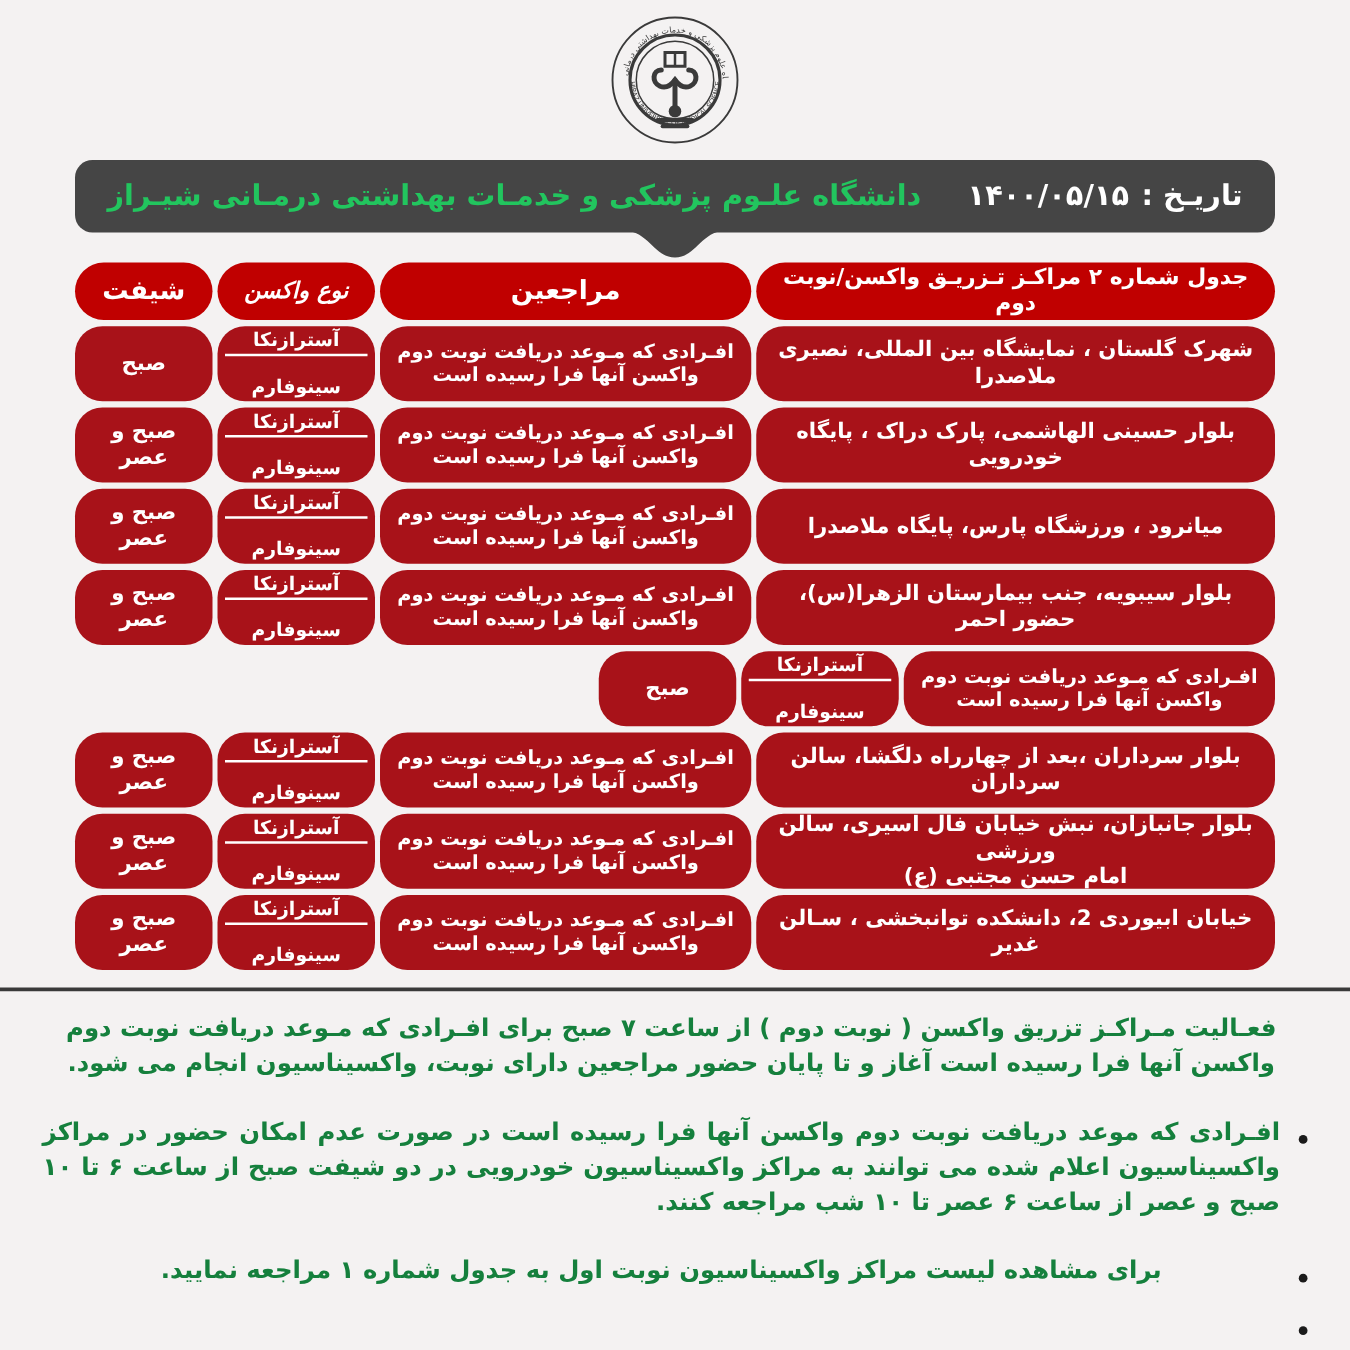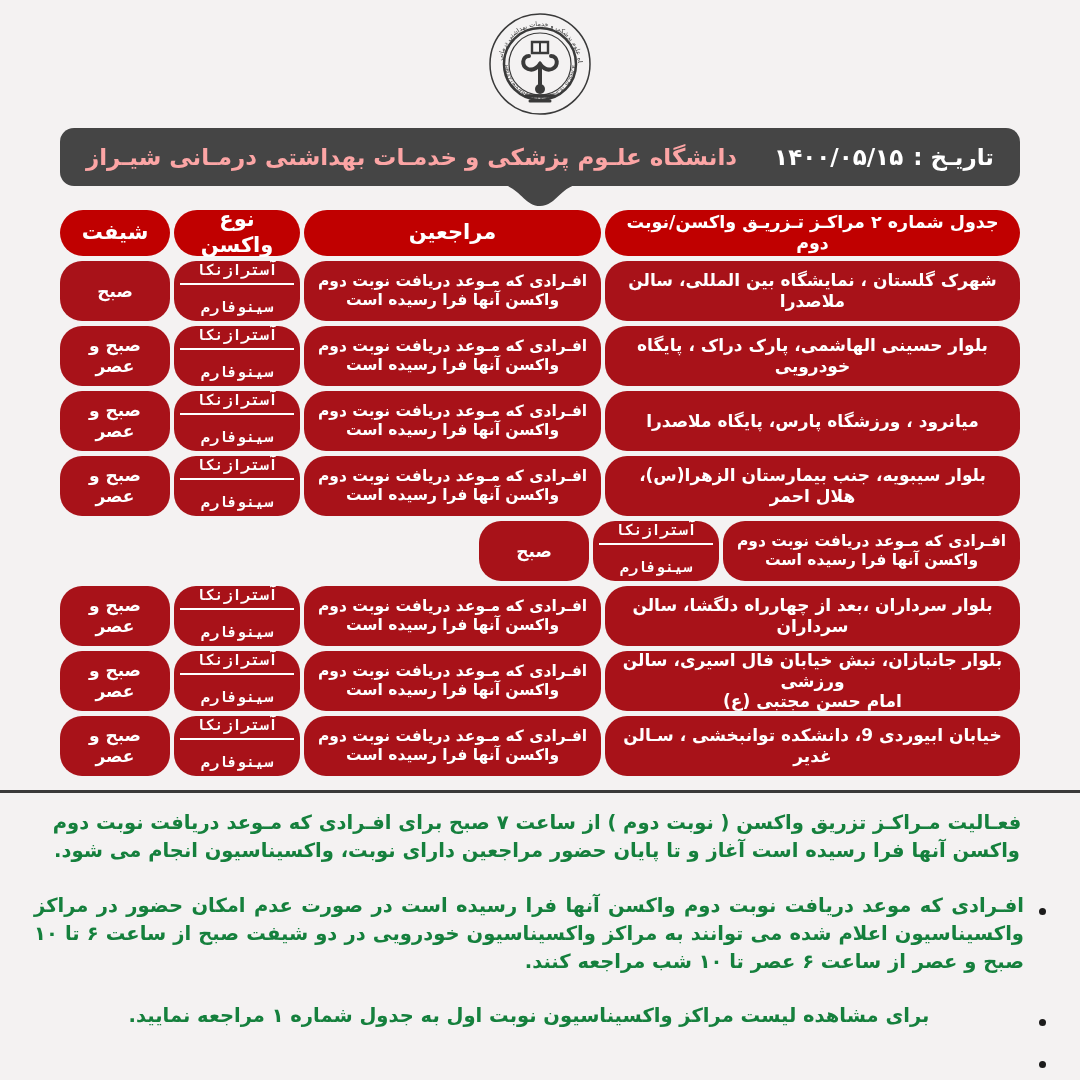--- a/index.html
+++ b/index.html
@@ -38,21 +38,21 @@
     height: 58px;
     background: #454545;
     border-radius: 14px;
     display: flex;
     align-items: center;
     justify-content: space-between;
     padding: 0 26px;
     box-sizing: border-box;
   }
   .header-title {
-    color: #fca5a5;
+    color: #22c55e;
     font-size: 23px;
     font-weight: bold;
     letter-spacing: -0.3px;
     white-space: nowrap;
   }
   .header-date {
     color: #ffffff;
     font-size: 23px;
     font-weight: bold;
     white-space: nowrap;
@@ -104,37 +104,36 @@
   
   .row-head .cell {
     background: #c00000;
     border-radius: 26px;
     font-size: 19px;
     height: 46px;
     padding: 0 10px;
   }
   .row-head .col-center  { font-size: 17.5px; text-align: center; }
   .row-head .col-visitor { font-size: 21px; }
-  .row-head .col-vaccine { font-size: 21px; }
+  .row-head .col-vaccine { font-size: 18px; font-style: italic; }
   .row-head .col-shift   { font-size: 21px; text-align: right; }
 
   
   .row-body { height: 60px; }
   .row-body .cell { height: 100%; padding: 0 12px; }
   .row-body .col-center  { font-size: 17px; }
   .row-body .col-visitor { font-size: 15.5px; }
   .row-body .col-shift   { font-size: 17px; text-align: center; }
 
   
   .vaccine-cell {
     flex-direction: column;
     justify-content: center;
     gap: 14px;
     padding: 3px 6px !important;
-    font-family: Liberation Mono, monospace;
   }
   .vaccine-line {
     font-size: 15px;
     font-weight: bold;
     line-height: 1.25;
     width: 100%;
     text-align: center;
     white-space: nowrap;
   }
   .vaccine-line.top {
@@ -242,21 +241,21 @@
 
   <div class="row row-head">
     <div class="cell col-center">جدول شماره ۲  مراکـز تـزریـق واکسن/نوبت دوم</div>
     <div class="cell col-visitor">مراجعین</div>
     <div class="cell col-vaccine">نوع واکسن</div>
     <div class="cell col-shift">شیفت</div>
   </div>
 
   <div id="table-body">
       <div class="row row-body">
-        <div class="cell col-center">شهرک گلستان ، نمایشگاه بین المللی، سالن ملاصدرا</div>
+        <div class="cell col-center">شهرک گلستان ، نمایشگاه بین المللی، نصیری ملاصدرا</div>
         <div class="cell col-visitor">افـرادی که مـوعد دریافت نوبت دوم<br>واکسن آنها فرا رسیده است</div>
         <div class="cell col-vaccine vaccine-cell">
           <div class="vaccine-line top">آسترازنکا</div>
           <div class="vaccine-line bottom">سینوفارم</div>
         </div>
         <div class="cell col-shift">صبح</div>
       </div>
       <div class="row row-body">
         <div class="cell col-center">بلوار حسینی الهاشمی، پارک دراک ، پایگاه خودرویی</div>
         <div class="cell col-visitor">افـرادی که مـوعد دریافت نوبت دوم<br>واکسن آنها فرا رسیده است</div>
@@ -269,21 +268,21 @@
       <div class="row row-body">
         <div class="cell col-center">میانرود ، ورزشگاه پارس، پایگاه ملاصدرا</div>
         <div class="cell col-visitor">افـرادی که مـوعد دریافت نوبت دوم<br>واکسن آنها فرا رسیده است</div>
         <div class="cell col-vaccine vaccine-cell">
           <div class="vaccine-line top">آسترازنکا</div>
           <div class="vaccine-line bottom">سینوفارم</div>
         </div>
         <div class="cell col-shift">صبح و عصر</div>
       </div>
       <div class="row row-body">
-        <div class="cell col-center">بلوار سیبویه، جنب بیمارستان الزهرا(س)، هلال احمر</div>
+        <div class="cell col-center">بلوار سیبویه، جنب بیمارستان الزهرا(س)، حضور احمر</div>
         <div class="cell col-visitor">افـرادی که مـوعد دریافت نوبت دوم<br>واکسن آنها فرا رسیده است</div>
         <div class="cell col-vaccine vaccine-cell">
           <div class="vaccine-line top">آسترازنکا</div>
           <div class="vaccine-line bottom">سینوفارم</div>
         </div>
         <div class="cell col-shift">صبح  و عصر</div>
       </div>
       <div class="row row-body">
         <div class="cell col-visitor">افـرادی که مـوعد دریافت نوبت دوم<br>واکسن آنها فرا رسیده است</div>
         <div class="cell col-vaccine vaccine-cell">
@@ -304,21 +303,21 @@
       <div class="row row-body">
         <div class="cell col-center">بلوار جانبازان، نبش خیابان فال اسیری، سالن ورزشی<br>امام حسن مجتبی (ع)</div>
         <div class="cell col-visitor">افـرادی که مـوعد دریافت نوبت دوم<br>واکسن آنها فرا رسیده است</div>
         <div class="cell col-vaccine vaccine-cell">
           <div class="vaccine-line top">آسترازنکا</div>
           <div class="vaccine-line bottom">سینوفارم</div>
         </div>
         <div class="cell col-shift">صبح و عصر</div>
       </div>
       <div class="row row-body">
-        <div class="cell col-center">خیابان ابیوردی 9، دانشکده توانبخشی ، سـالن غدیر</div>
+        <div class="cell col-center">خیابان ابیوردی 2، دانشکده توانبخشی ، سـالن غدیر</div>
         <div class="cell col-visitor">افـرادی که مـوعد دریافت نوبت دوم<br>واکسن آنها فرا رسیده است</div>
         <div class="cell col-vaccine vaccine-cell">
           <div class="vaccine-line top">آسترازنکا</div>
           <div class="vaccine-line bottom">سینوفارم</div>
         </div>
         <div class="cell col-shift">صبح و عصر</div>
       </div>
     </div>
 </div>
 

